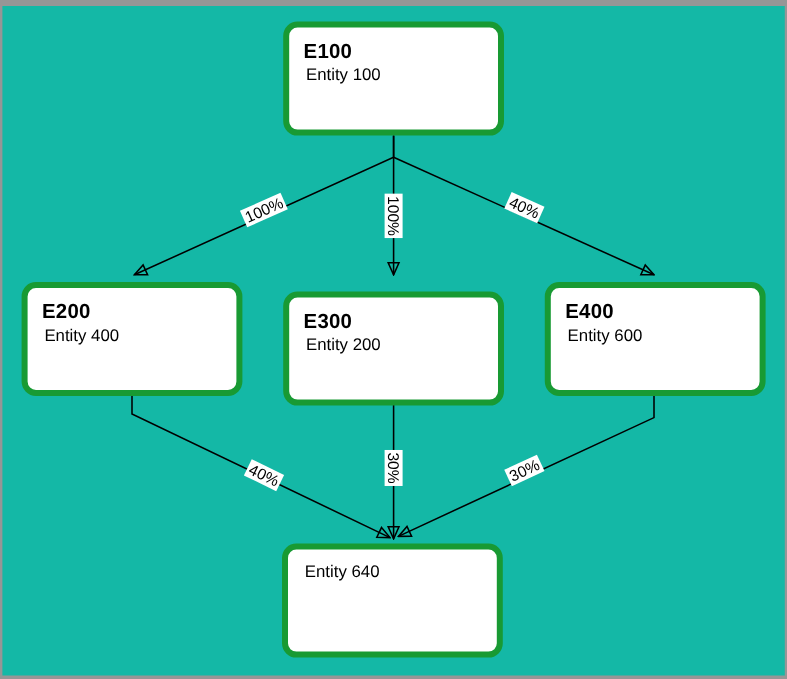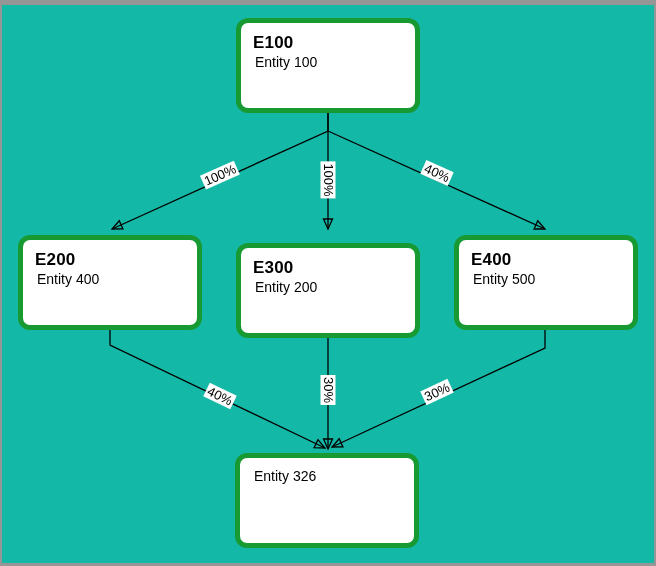--- a/index.html
+++ b/index.html
@@ -110,25 +110,25 @@
       <div class="subtitle">Entity 400</div>
     </div>
 
     <div class="node node-e300">
       <div class="title">E300</div>
       <div class="subtitle">Entity 200</div>
     </div>
 
     <div class="node node-e400">
       <div class="title">E400</div>
-      <div class="subtitle">Entity 500</div>
+      <div class="subtitle">Entity 600</div>
     </div>
 
     <div class="node node-e401">
-      <div class="subtitle">Entity 326</div>
+      <div class="subtitle">Entity 640</div>
     </div>
 
     <span class="edge-label el-tl">100%</span>
     <span class="edge-label el-tm">100%</span>
     <span class="edge-label el-tr">40%</span>
     <span class="edge-label el-bl">40%</span>
     <span class="edge-label el-bm">30%</span>
     <span class="edge-label el-br">30%</span>
 
   </div>

